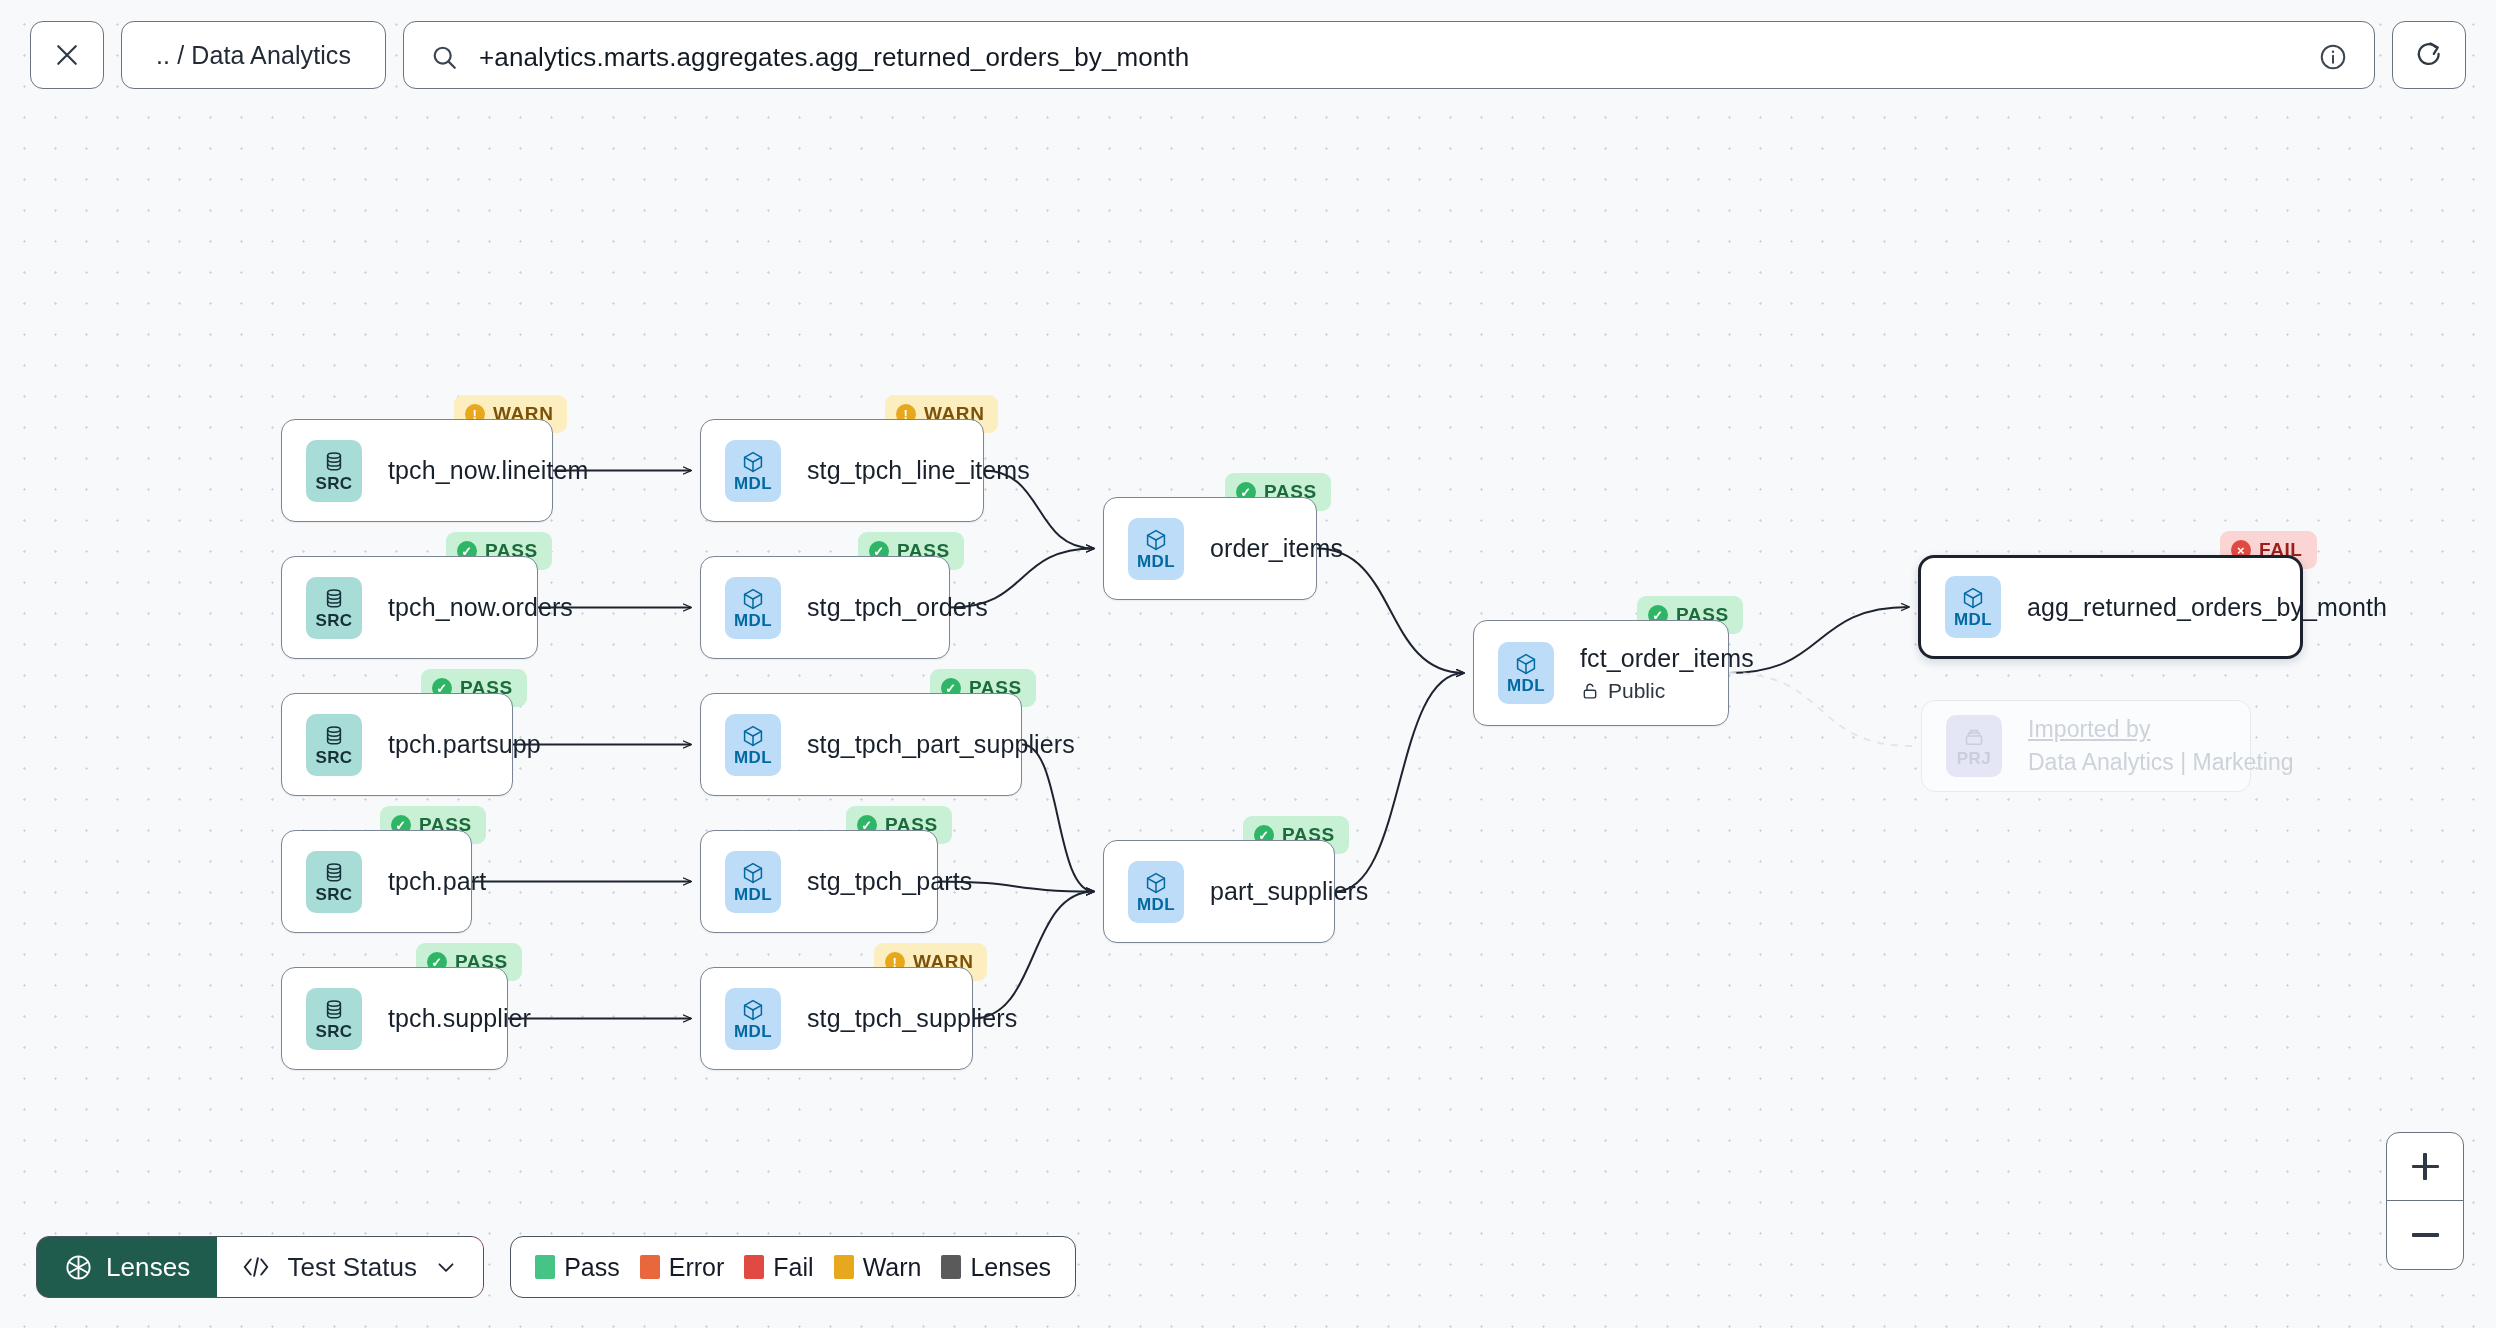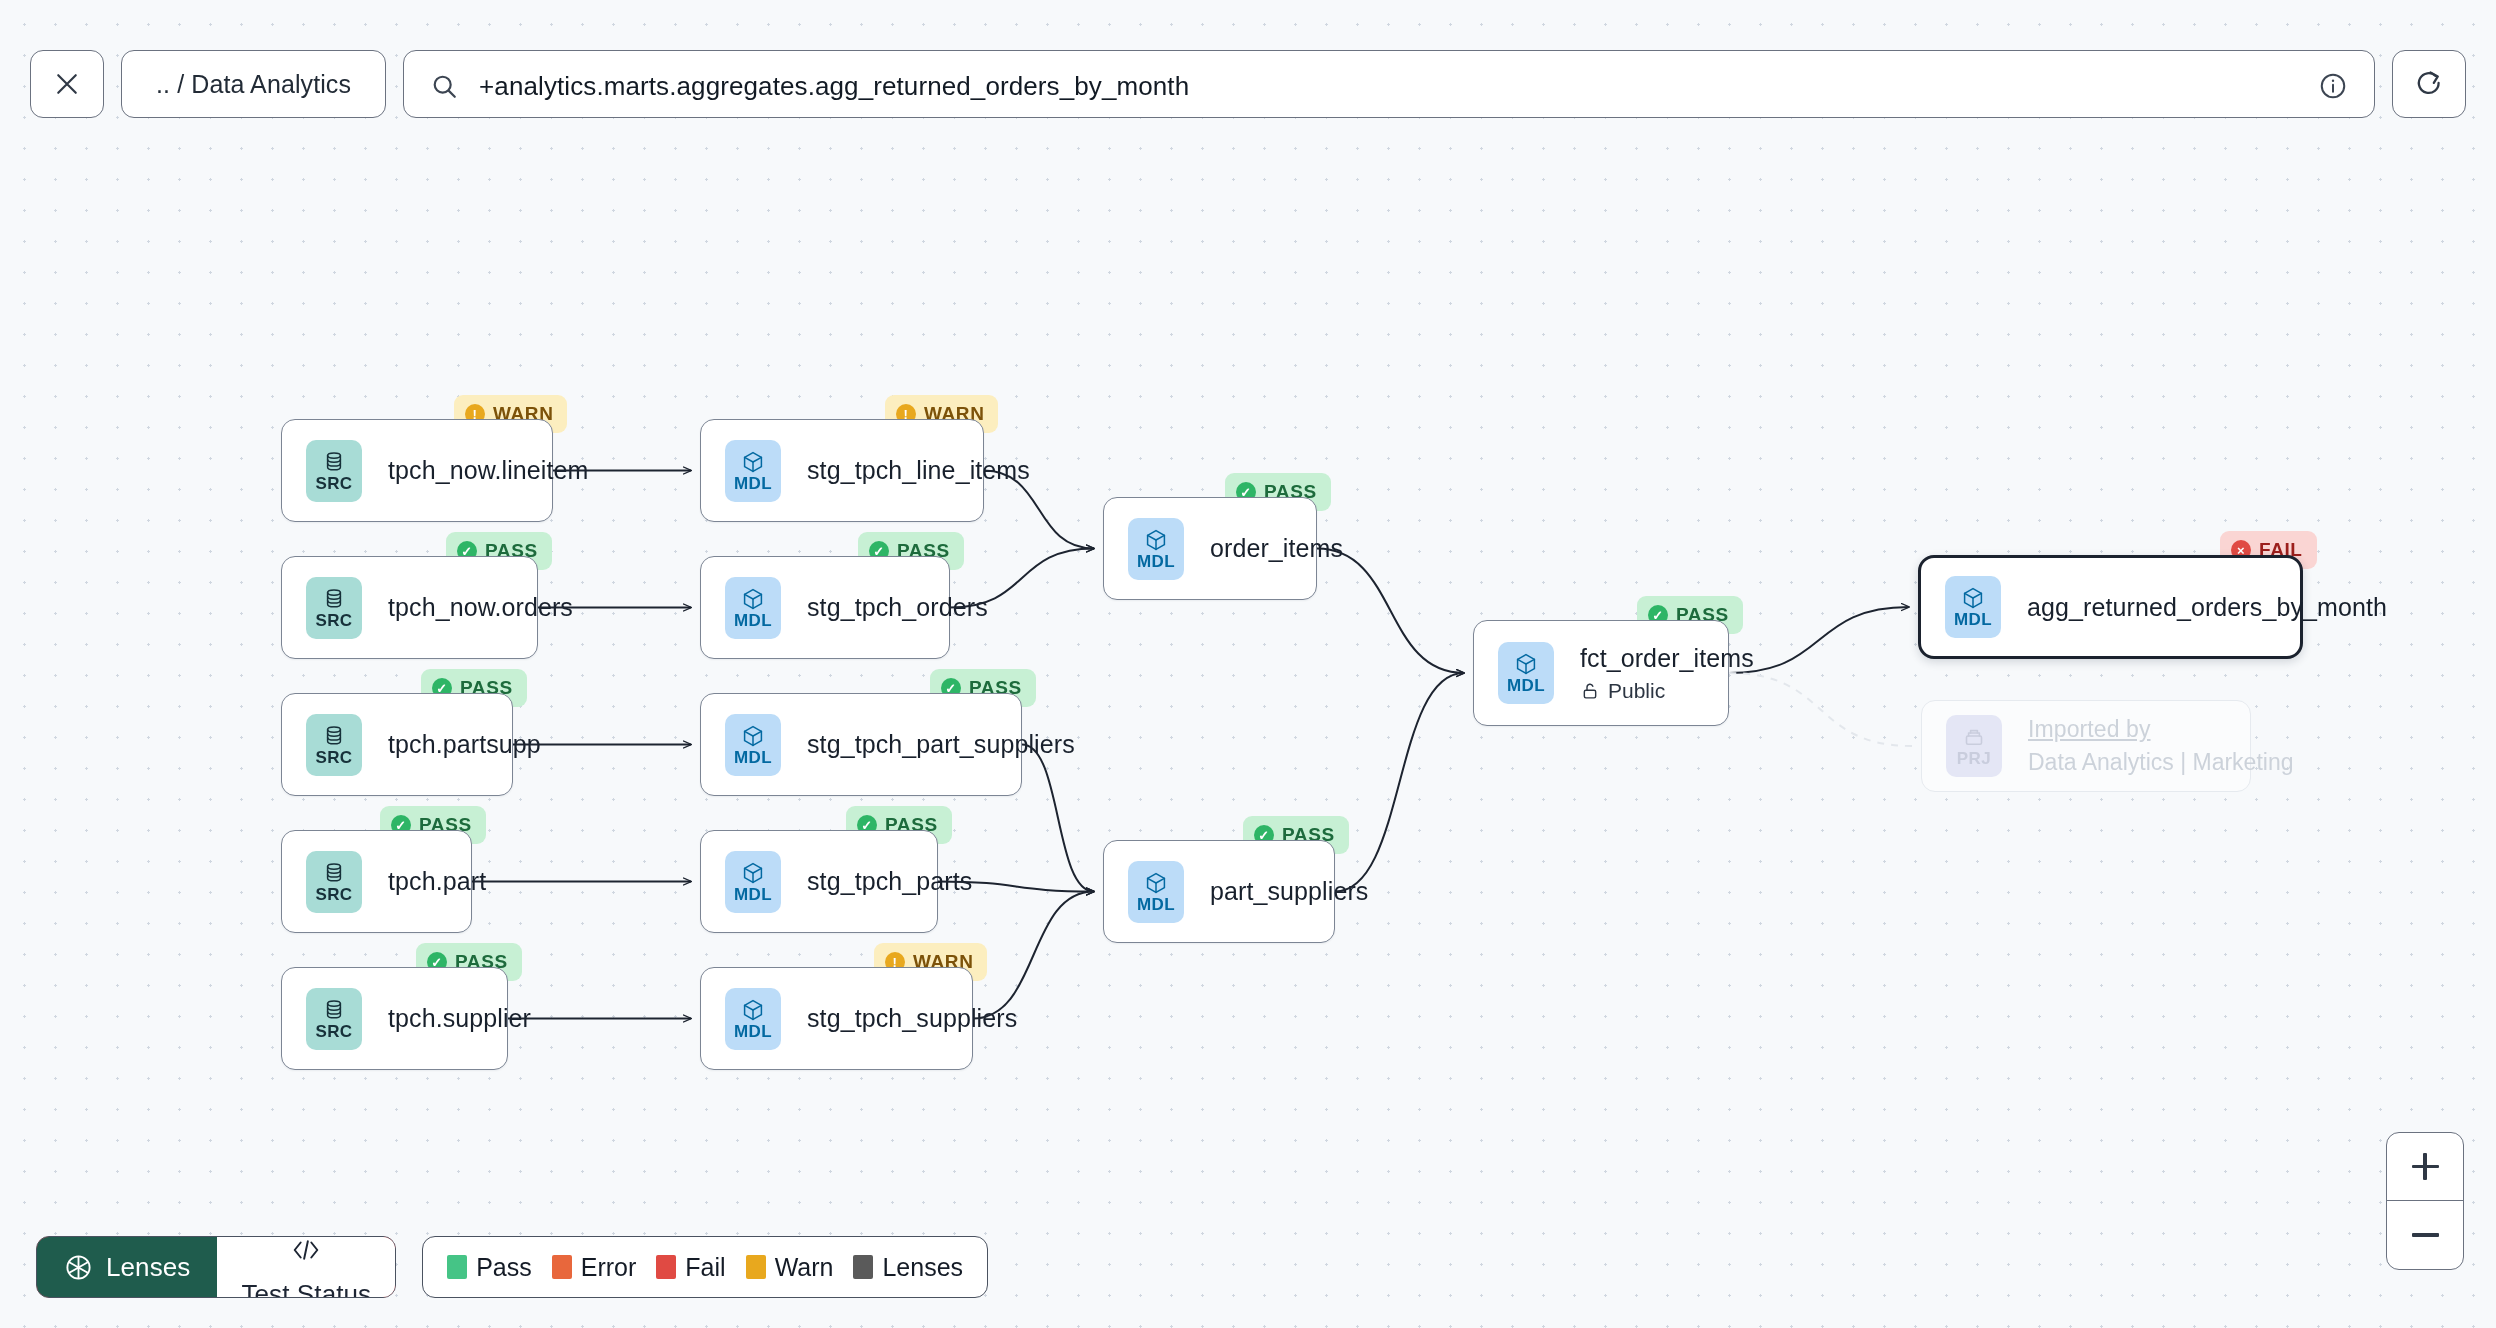--- a/index.html
+++ b/index.html
@@ -15,22 +15,22 @@
   #canvas {
     position: absolute; left: 0; top: 0; width: 2496px; height: 1328px;
     background-color: #f7f9fb;
     background-image: radial-gradient(circle, #d0d7e0 1.2px, transparent 1.3px);
     background-size: 31px 31px;
     background-position: 9px 9px;
   }
 
   
   #topbar {
-    position: absolute; left: 0; top: 8px; width: 2496px; height: 110px;
-    display: flex; align-items: flex-end; gap: 17px;
+    position: absolute; left: 0; top: 0; width: 2496px; height: 110px;
+    display: flex; align-items: center; gap: 17px;
     padding: 0 30px;
     z-index: 30;
   }
   .tb-btn {
     background: #ffffff;
     border: 1.6px solid #6b7280;
     border-radius: 13px;
     height: 68px;
     display: flex; align-items: center; justify-content: center;
     color: #2f3845;
@@ -124,21 +124,21 @@
     height: 62px; overflow: hidden; background: #ef4444;
   }
   #lenses-btn {
     background: #1f5c4d; color: #fff;
     display: flex; align-items: center; gap: 13px;
     padding: 0 27px; font-size: 26px; letter-spacing: .1px;
   }
   #test-status-btn {
     background: #fff; color: #1d2533;
     display: flex; align-items: center; gap: 16px;
-    padding: 0 24px; font-size: 26px; letter-spacing: .1px; flex-direction: column;
+    padding: 0 24px; font-size: 26px; letter-spacing: .1px;
   }
   #legend {
     display: flex; align-items: center; gap: 20px;
     border: 1.6px solid #4a5260; border-radius: 13px;
     height: 62px; padding: 0 24px; background: #fff;
   }
   .legend-item { display: flex; align-items: center; gap: 9px; font-size: 25px; color: #141b26; }
   .legend-sw { width: 20px; height: 24px; border-radius: 2px; flex: 0 0 auto; }
 
   

